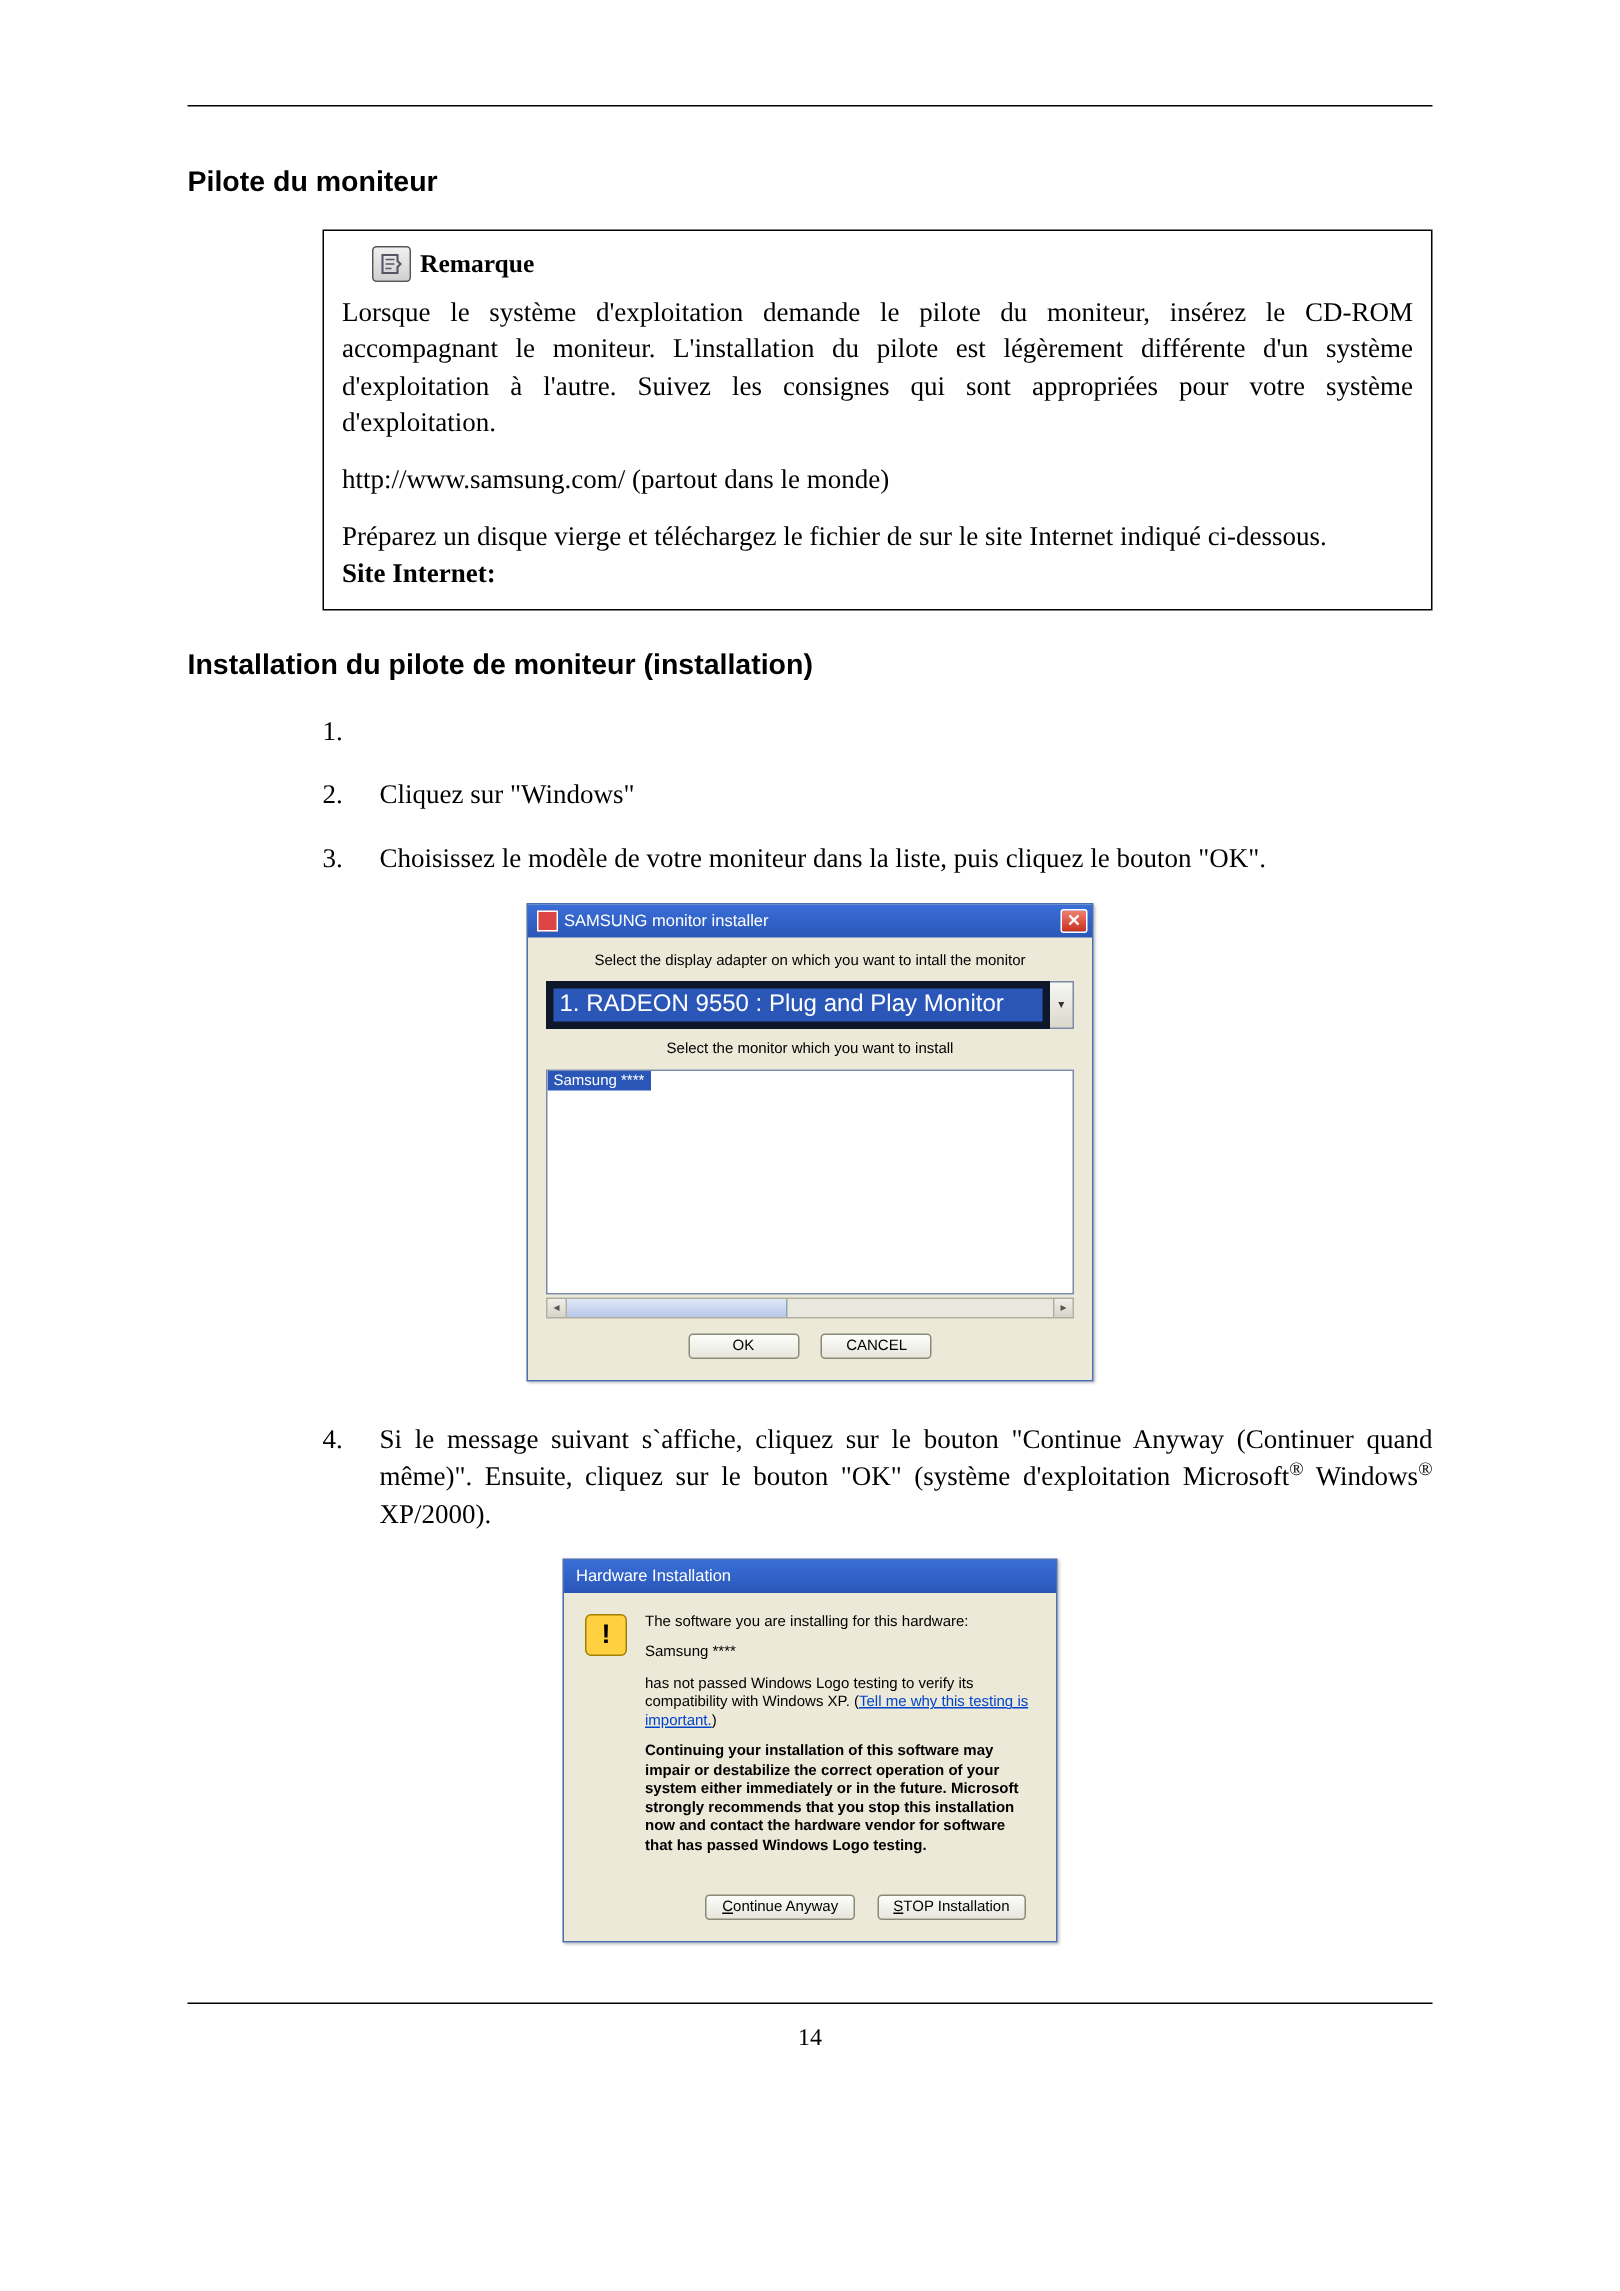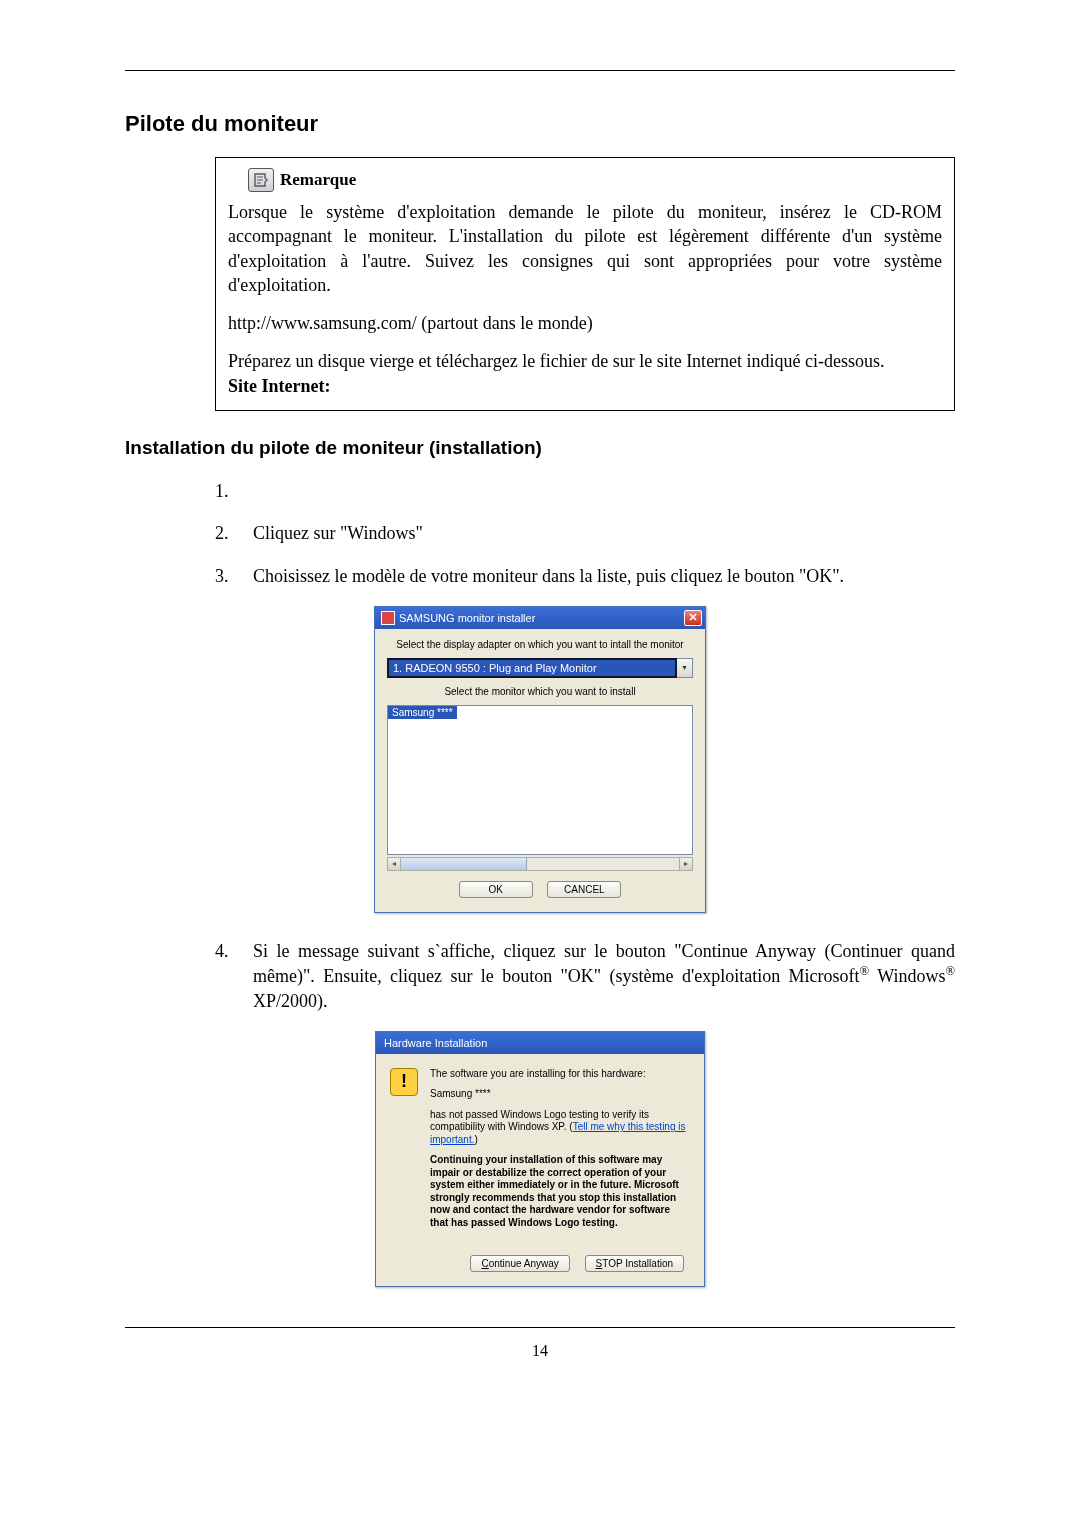--- a/index.html
+++ b/index.html
@@ -23,21 +23,21 @@
     margin-bottom: 14px;
   }
   h1 {
     font-family: Arial, Helvetica, sans-serif;
     font-size: 32px;
     font-weight: bold;
     margin-bottom: 28px;
   }
   h2 {
     font-family: Arial, Helvetica, sans-serif;
-    font-size: 22px;
+    font-size: 19px;
     font-weight: bold;
     margin-bottom: 20px;
   }
   .note-box {
     margin-left: 90px;
     margin-right: 0;
     border: 1px solid #000;
     padding: 10px 12px 12px 12px;
     font-size: 18px;
     line-height: 1.35;
@@ -87,21 +87,21 @@
   }
   ol.steps > li .num {
     min-width: 20px;
   }
   .screenshot-wrap {
     display: flex;
     justify-content: center;
     margin: 10px 0 26px 0;
   }
   .win-dialog {
-    width: 332px;
+    width: 378px;
     border: 1px solid #4a6fb4;
     font-family: Tahoma, Arial, sans-serif;
     font-size: 10px;
     background: #ece9d8;
     box-shadow: 1px 1px 2px rgba(0,0,0,.3);
   }
   .titlebar {
     background: linear-gradient(#3a6fd8,#2a56b8);
     color: #fff;
     height: 22px;
@@ -128,22 +128,22 @@
   .dlg-txt-center { text-align: center; margin-bottom: 8px; }
   .combo {
     display: flex;
     margin-bottom: 8px;
   }
   .combo .combo-text {
     flex:1;
     background: #2a56b8;
     color: #fff;
     padding: 2px 4px;
-    border: 2px solid #0f172a;
-    font-size: 11px;
+    border: 5px solid #0f172a;
+    font-size: 16px;
   }
   .combo .combo-arrow {
     width: 16px;
     border: 1px solid #7a8aa8;
     border-left: none;
     background: linear-gradient(#f8f8f4,#d8d8cc);
     display:flex; align-items:center; justify-content:center;
     font-size: 8px; color:#333;
   }
   .listbox {

